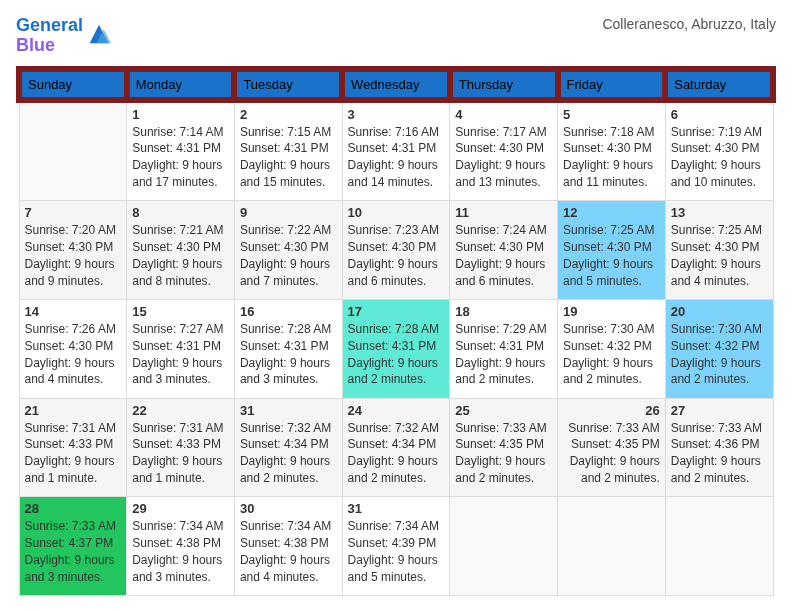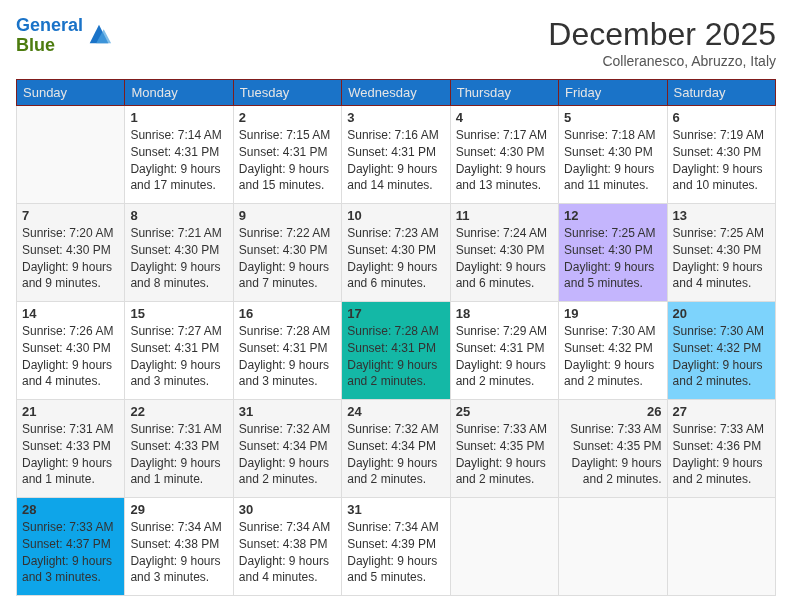--- a/index.html
+++ b/index.html
@@ -55,26 +55,26 @@
       font-size: 14px;
       color: #555;
     }
     .calendar {
       width: 100%;
       border-collapse: collapse;
       flex: 1;
     }
     .calendar th {
       background: #1a73c8;
-      color: #e5e5e5;
+      color: #000000;
       text-align: left;
       padding: 5px 6px;
       font-size: 13px;
       font-weight: normal;
-      border: 1px solid #7f1d1d;
+      border: 6px solid #7f1d1d;
     }
     .calendar td {
       vertical-align: top;
       border: 1px solid #ddd;
       padding: 4px 5px;
       width: calc(100% / 7);
       background: #fff;
     }
     .calendar td.empty {
       background: #f9f9f9;
@@ -98,31 +98,30 @@
 </head>
 <body>
 
 <div class="page">
   <div class="header">
     <div class="logo">
       <div>
         <div style="display:flex;align-items:center;">
           <span class="logo-text">
             <span>General</span><br>
-            <span style="color:#4d7c0f;">Blue</span>
+            <span style="color:#8b5cf6;">Blue</span>
           </span>
           <svg class="logo-icon" viewBox="0 0 30 30" xmlns="http://www.w3.org/2000/svg">
             <polygon points="5,25 15,5 25,25" fill="#1a73c8"></polygon>
             <polygon points="12,25 20,10 28,25" fill="#4ca3e0" opacity="0.7"></polygon>
           </svg>
         </div>
       </div>
     </div>
     <div class="title-section">
-      <div class="month-title">December 2025</div>
       <div class="subtitle">Colleranesco, Abruzzo, Italy</div>
     </div>
   </div>
 
   <table class="calendar">
     <thead>
       <tr>
       <th>Sunday</th>
           <th>Monday</th>
           <th>Tuesday</th>
@@ -174,21 +173,21 @@
             <div class="day-info">Sunrise: 7:22 AM<br>Sunset: 4:30 PM<br>Daylight: 9 hours and 7 minutes.</div>
           </td>
           <td style="background: rgb(245, 245, 245);">
             <span class="day-number">10</span>
             <div class="day-info">Sunrise: 7:23 AM<br>Sunset: 4:30 PM<br>Daylight: 9 hours and 6 minutes.</div>
           </td>
           <td style="background: rgb(245, 245, 245);">
             <span class="day-number">11</span>
             <div class="day-info">Sunrise: 7:24 AM<br>Sunset: 4:30 PM<br>Daylight: 9 hours and 6 minutes.</div>
           </td>
-          <td style="background: #c4b5fd;">
+          <td style="background: #7dd3fc;">
             <span class="day-number">12</span>
             <div class="day-info">Sunrise: 7:25 AM<br>Sunset: 4:30 PM<br>Daylight: 9 hours and 5 minutes.</div>
           </td>
           <td style="background: rgb(245, 245, 245); margin-top: 27px;">
             <span class="day-number">13</span>
             <div class="day-info">Sunrise: 7:25 AM<br>Sunset: 4:30 PM<br>Daylight: 9 hours and 4 minutes.</div>
           </td>
         </tr>
         <tr>
           <td style="background: rgb(255, 255, 255);">
@@ -196,21 +195,21 @@
             <div class="day-info">Sunrise: 7:26 AM<br>Sunset: 4:30 PM<br>Daylight: 9 hours and 4 minutes.</div>
           </td>
           <td style="background: rgb(255, 255, 255);">
             <span class="day-number">15</span>
             <div class="day-info">Sunrise: 7:27 AM<br>Sunset: 4:31 PM<br>Daylight: 9 hours and 3 minutes.</div>
           </td>
           <td style="background: rgb(255, 255, 255);">
             <span class="day-number">16</span>
             <div class="day-info">Sunrise: 7:28 AM<br>Sunset: 4:31 PM<br>Daylight: 9 hours and 3 minutes.</div>
           </td>
-          <td style="background: #14b8a6;">
+          <td style="background: #5eead4;">
             <span class="day-number">17</span>
             <div class="day-info">Sunrise: 7:28 AM<br>Sunset: 4:31 PM<br>Daylight: 9 hours and 2 minutes.</div>
           </td>
           <td style="background: rgb(255, 255, 255);">
             <span class="day-number">18</span>
             <div class="day-info">Sunrise: 7:29 AM<br>Sunset: 4:31 PM<br>Daylight: 9 hours and 2 minutes.</div>
           </td>
           <td style="background: rgb(255, 255, 255);">
             <span class="day-number">19</span>
             <div class="day-info">Sunrise: 7:30 AM<br>Sunset: 4:32 PM<br>Daylight: 9 hours and 2 minutes.</div>
@@ -244,21 +243,21 @@
           <td style="background: rgb(245, 245, 245); text-align: right;">
             <span class="day-number">26</span>
             <div class="day-info">Sunrise: 7:33 AM<br>Sunset: 4:35 PM<br>Daylight: 9 hours and 2 minutes.</div>
           </td>
           <td style="background: rgb(245, 245, 245);">
             <span class="day-number">27</span>
             <div class="day-info">Sunrise: 7:33 AM<br>Sunset: 4:36 PM<br>Daylight: 9 hours and 2 minutes.</div>
           </td>
         </tr>
         <tr>
-          <td style="background: #0ea5e9;">
+          <td style="background: #22c55e;">
             <span class="day-number">28</span>
             <div class="day-info">Sunrise: 7:33 AM<br>Sunset: 4:37 PM<br>Daylight: 9 hours and 3 minutes.</div>
           </td>
           <td style="background: rgb(255, 255, 255);">
             <span class="day-number">29</span>
             <div class="day-info">Sunrise: 7:34 AM<br>Sunset: 4:38 PM<br>Daylight: 9 hours and 3 minutes.</div>
           </td>
           <td style="background: rgb(255, 255, 255);">
             <span class="day-number">30</span>
             <div class="day-info">Sunrise: 7:34 AM<br>Sunset: 4:38 PM<br>Daylight: 9 hours and 4 minutes.</div>

